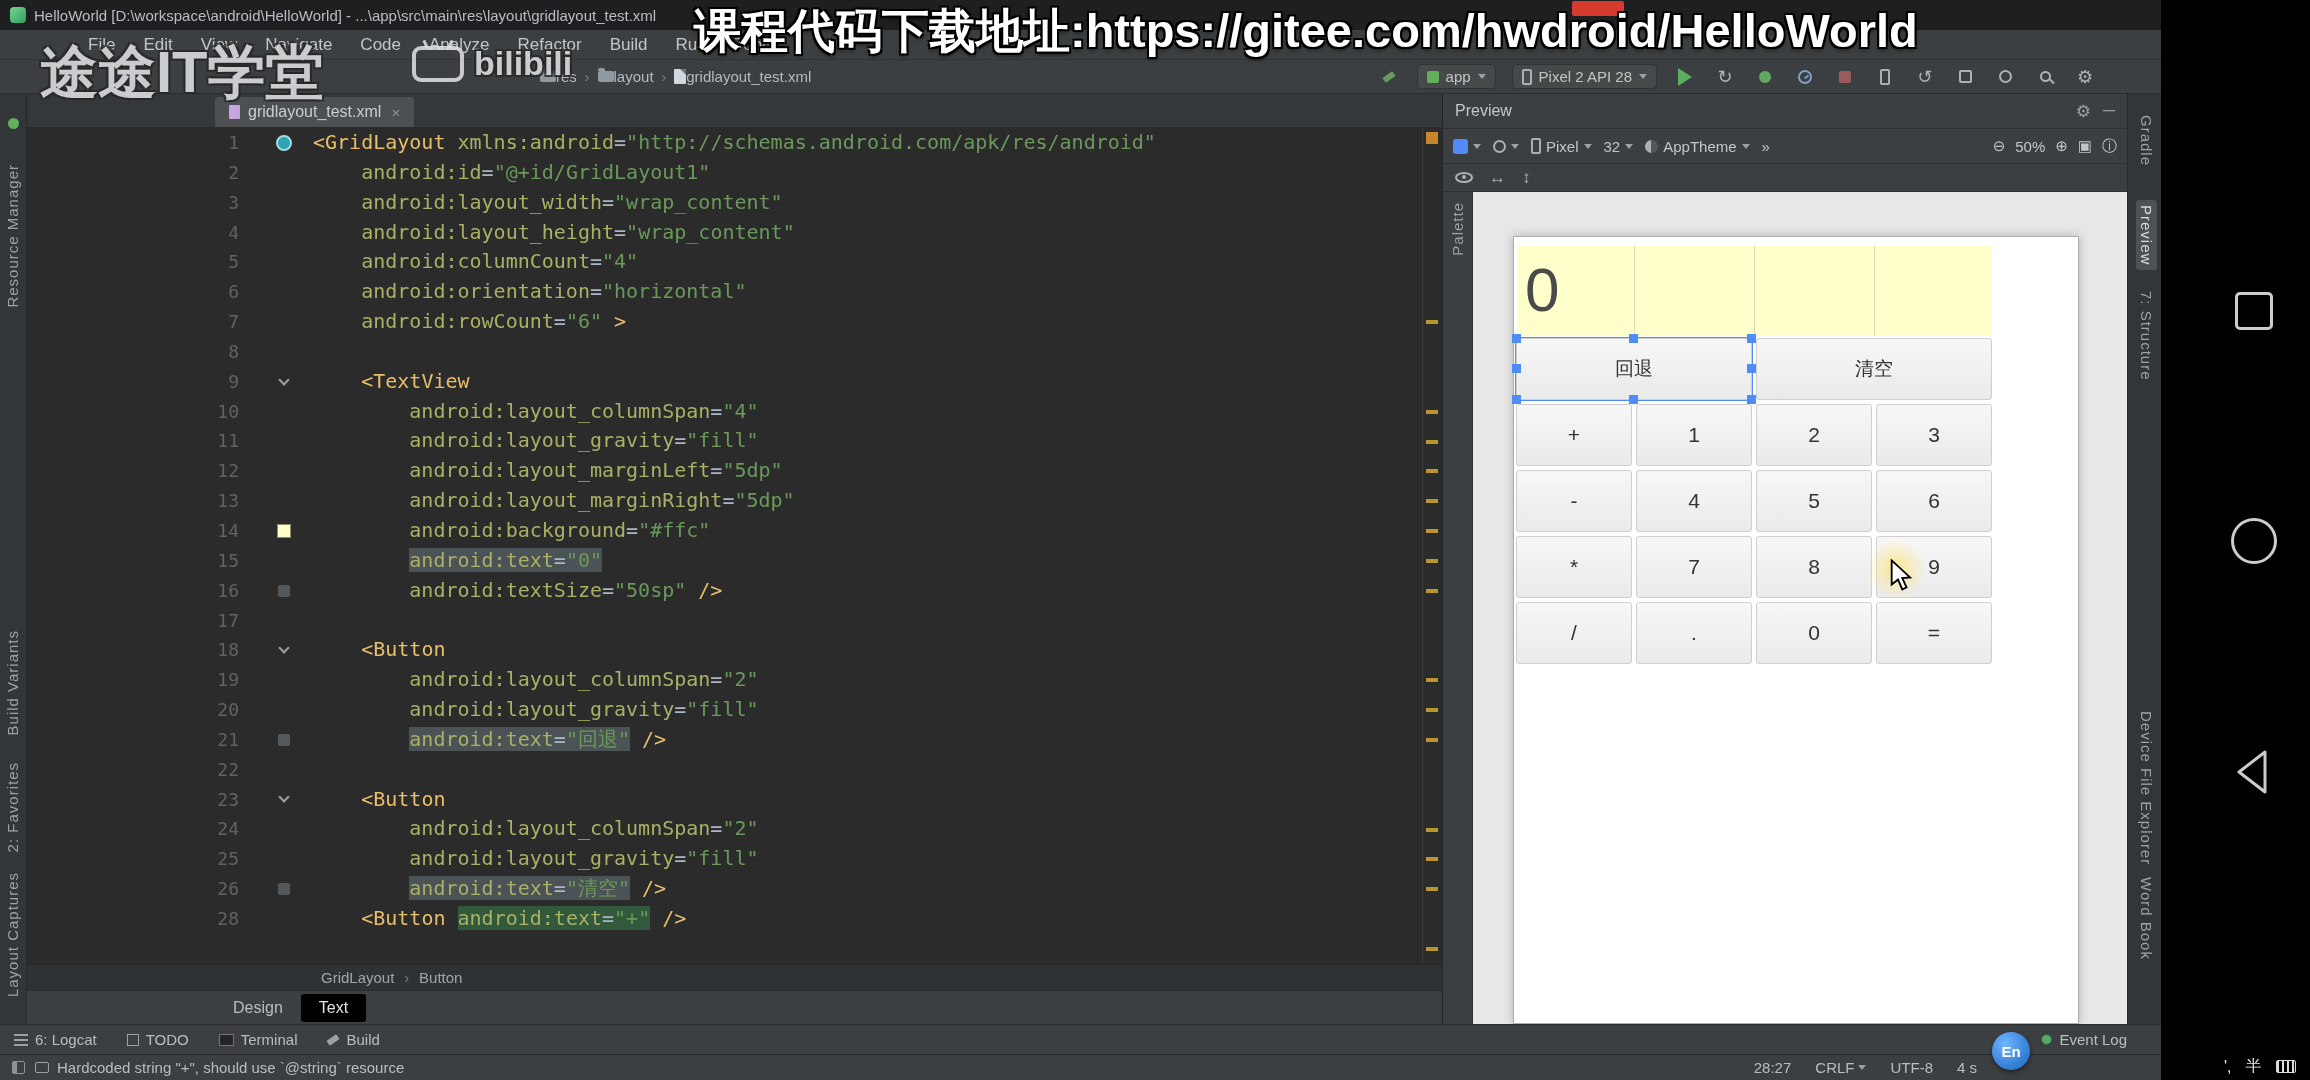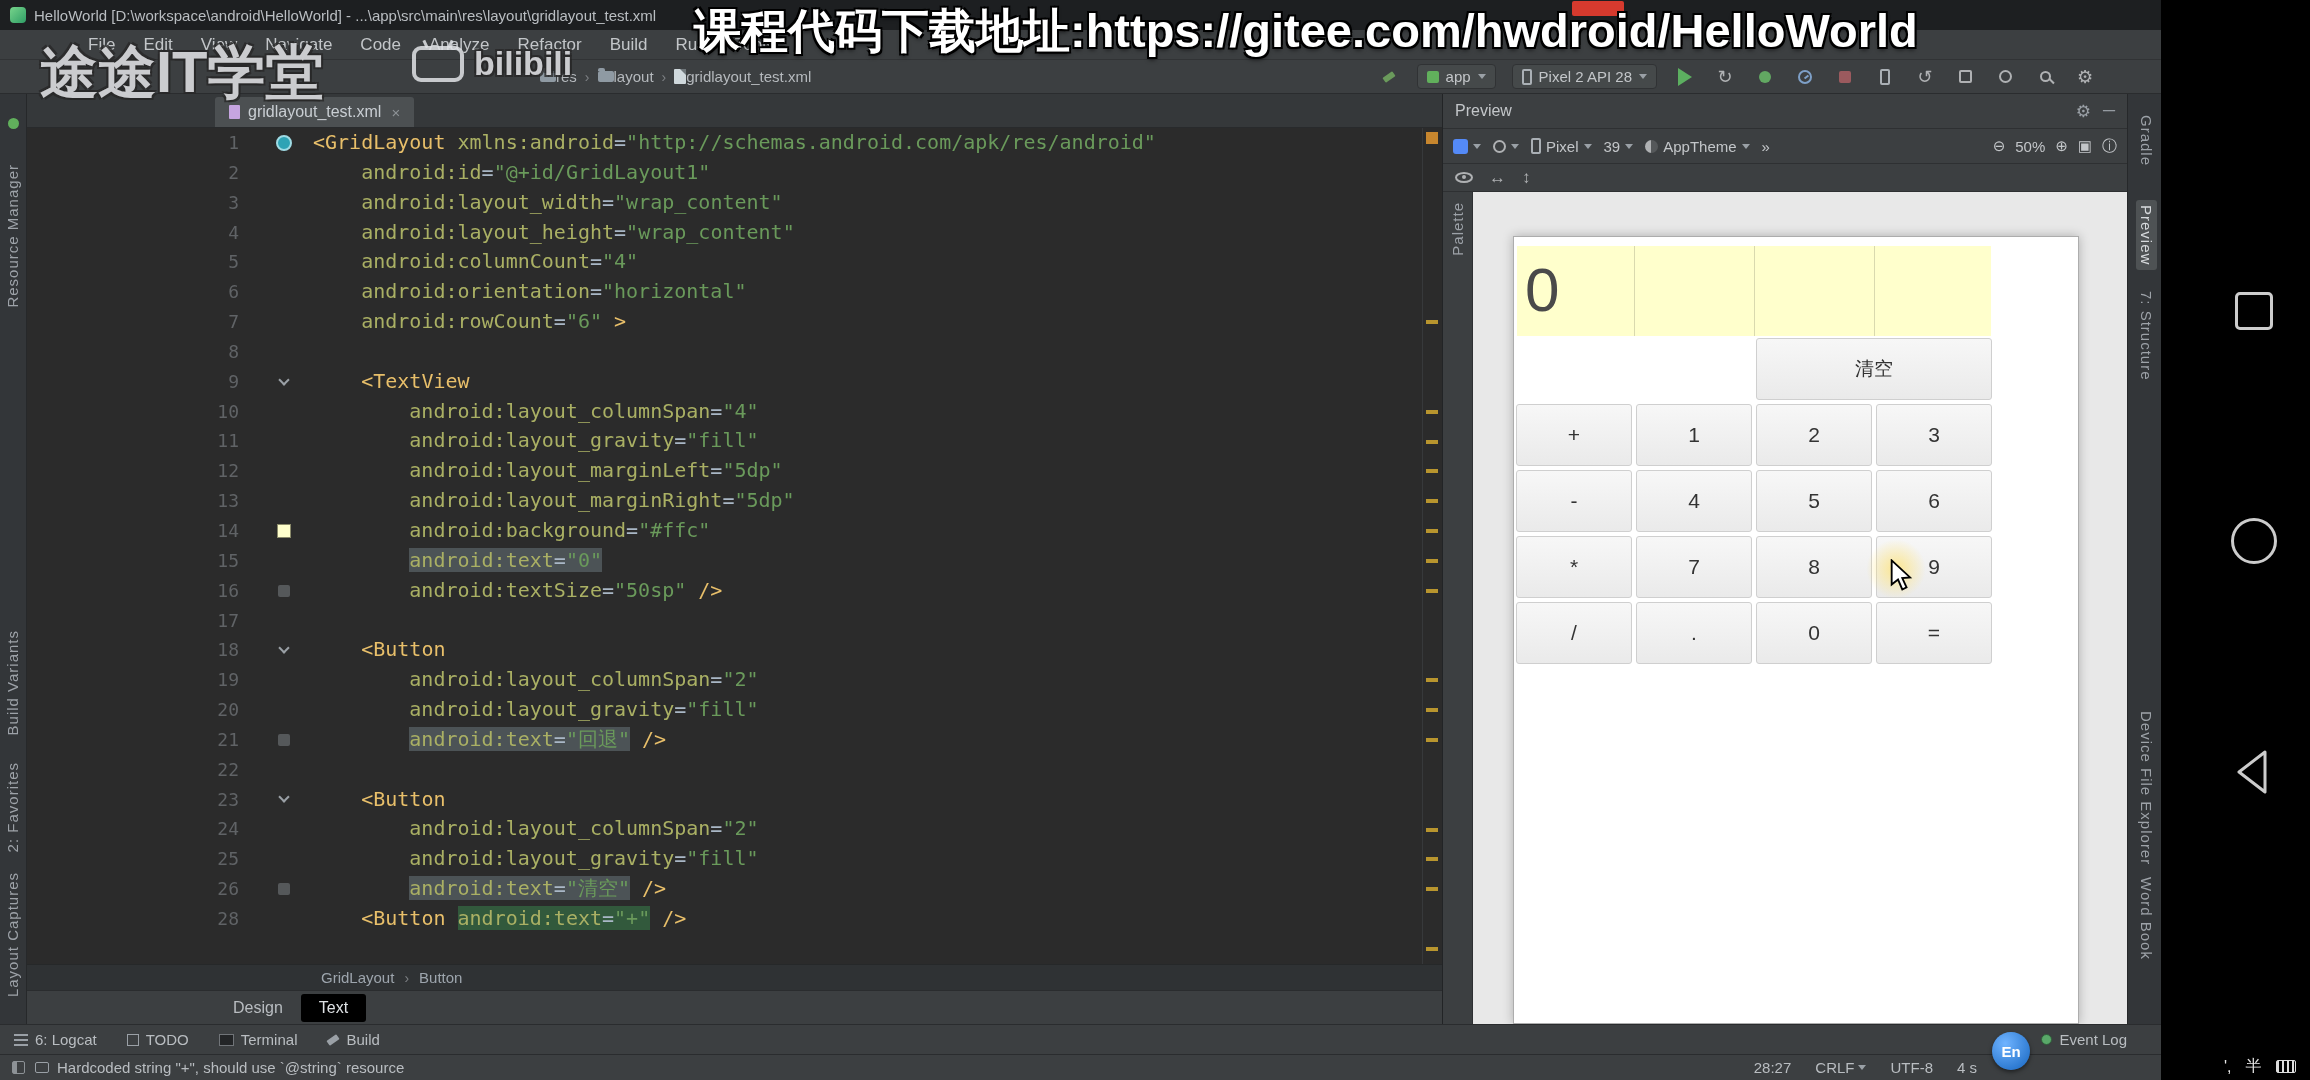--- a/index.html
+++ b/index.html
@@ -360,21 +360,21 @@
           <div class="pt-item">
             <div class="or-ic"></div>
             <div class="caret"></div>
           </div>
           <div class="pt-item">
             <div class="phone-ic"></div>
             <span>Pixel</span>
             <div class="caret"></div>
           </div>
           <div class="pt-item">
-            <span>39</span>
+            <span>32</span>
             <div class="caret"></div>
           </div>
           <div class="pt-item">
             <div class="theme-ic"></div>
             <span>AppTheme</span>
             <div class="caret"></div>
           </div>
           <span>»</span>
           <div class="zoom-cluster">
             <span>⊖</span>
@@ -392,20 +392,31 @@
         </div>
 
         <div class="pbody">
           <div class="palette-strip">
             <div class="vitem">Palette</div>
           </div>
           <div class="canvas">
             <div class="device">
               <div class="calc-display">0</div>
 
+              <div class="cbtn span-btn sel" id="btn-back" style="left:2px;width:236px">
+                <span>回退</span>
+              <div class="hd" style="left: -5px; top: -5px;"></div>
+                  <div class="hd" style="left: calc(50% - 5px); top: -5px;"></div>
+                  <div class="hd" style="left: calc(100% - 4px); top: -5px;"></div>
+                  <div class="hd" style="left: -5px; top: calc(50% - 5px);"></div>
+                  <div class="hd" style="left: calc(100% - 4px); top: calc(50% - 5px);"></div>
+                  <div class="hd" style="left: -5px; top: calc(100% - 4px);"></div>
+                  <div class="hd" style="left: calc(50% - 5px); top: calc(100% - 4px);"></div>
+                  <div class="hd" style="left: calc(100% - 4px); top: calc(100% - 4px);"></div>
+                </div>
               <div class="cbtn span-btn" style="left:242px;width:236px">
                 <span>清空</span>
               </div>
 
               <div class="grid-holder">
                   <div class="gbtn" style="left: 2px; top: 2px;">+</div>
                   <div class="gbtn" style="left: 122px; top: 2px;">1</div>
                   <div class="gbtn" style="left: 242px; top: 2px;">2</div>
                   <div class="gbtn" style="left: 362px; top: 2px;">3</div>
                   <div class="gbtn" style="left: 2px; top: 68px;">-</div>

